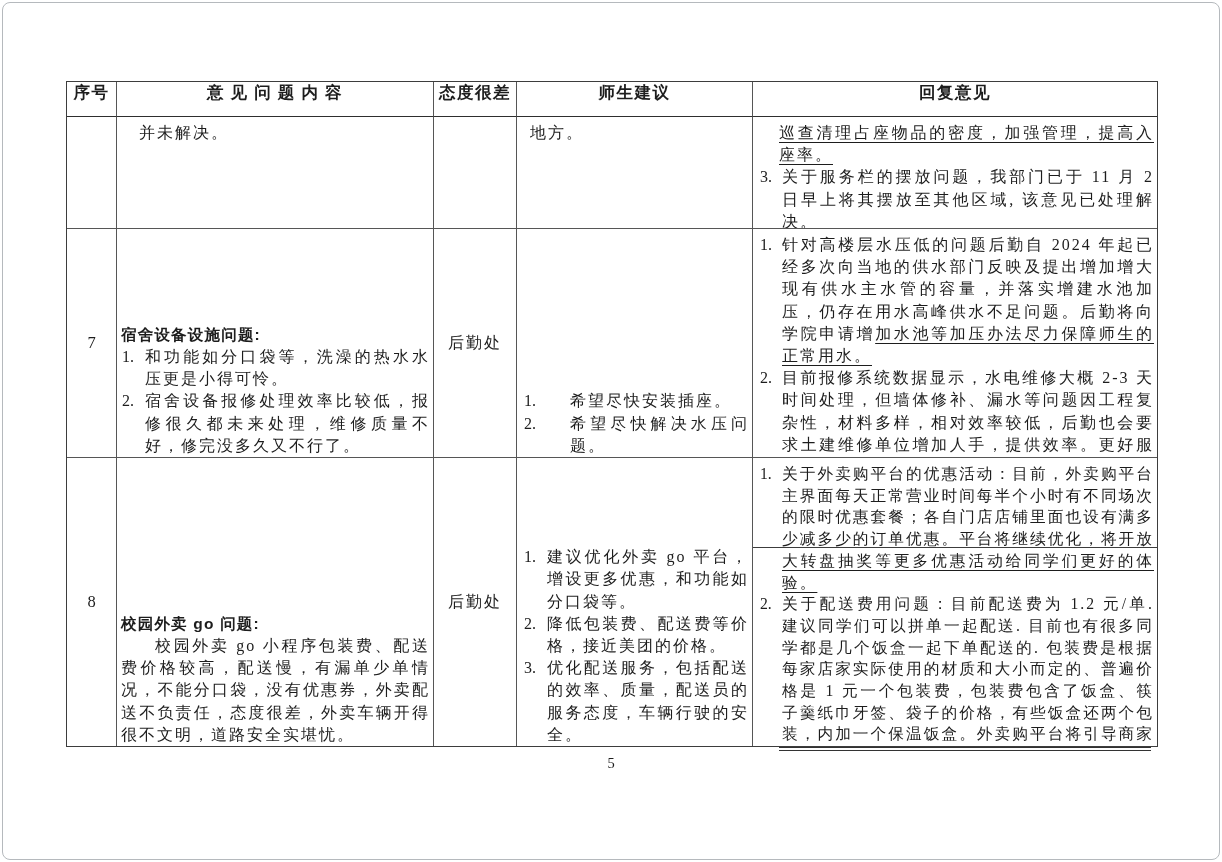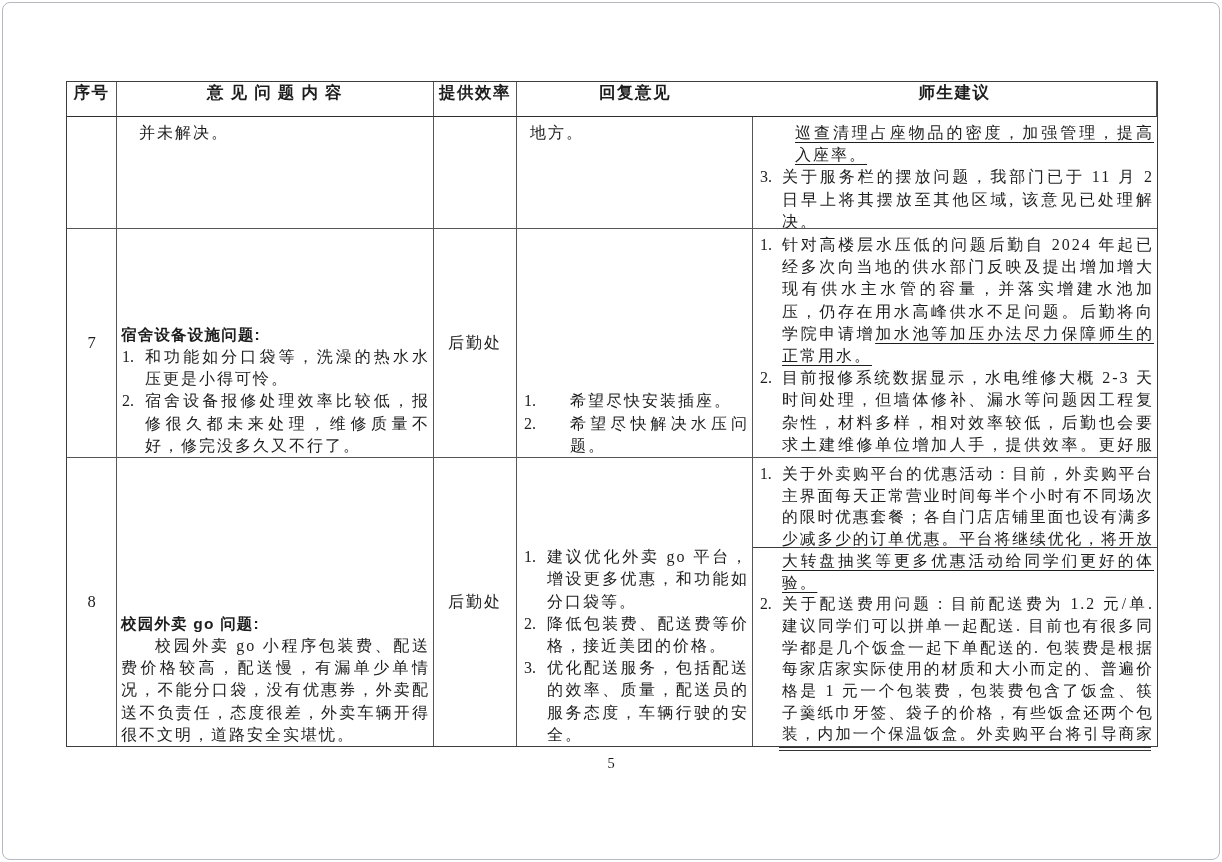--- a/index.html
+++ b/index.html
@@ -51,21 +51,21 @@
   .li .m{position:absolute;left:3px;letter-spacing:0;}
   .li.content-li{padding-left:24px;}
   .li.content-li .m{left:1px;}
   .li.wide-tab{padding-left:49px;}
   .li.sugg8{padding-left:26px;}
   .bold-head{
     font-family:"Liberation Sans","DejaVu Sans",sans-serif;
     font-weight:bold;letter-spacing:1.2px;font-size:15.5px;
   }
   .u{text-decoration:underline;text-underline-offset:3.5px;text-decoration-thickness:1px;}
-  .carryover-u{display:block;margin-left:38px;text-align:justify;}
+  .carryover-u{display:block;margin-left:22px;text-align:justify;}
   .ml18{margin-left:18px;}
   .ml17{margin-left:9px;}
   .indent2{text-indent:34px;text-align:justify;margin:0;}
   .tight{font-size:15.7px;line-height:21.7px;}
   .artifact-h{position:absolute;left:0;right:0;top:89px;border-top:1.3px solid #3c3c3c;}
   .bottom-double{
     position:absolute;left:779px;top:747px;width:372px;height:4px;
     box-sizing:border-box;
     border-top:1.4px solid #333;border-bottom:1.4px solid #333;
   }
@@ -81,27 +81,27 @@
 
 <div class="doc-table">
 
   <div class="cell head">
     <span>序号</span>
   </div>
   <div class="cell head">
     <span>意  见  问  题  内  容</span>
   </div>
   <div class="cell head">
-    <span>提供效率</span>
+    <span>态度很差</span>
+  </div>
+  <div class="cell head">
+    <span>师生建议</span>
   </div>
   <div class="cell head cl">
     <span>回复意见</span>
-  </div>
-  <div class="cell head">
-    <span>师生建议</span>
   </div>
 
   <div class="cell"></div>
   <div class="cell top padx">
     <div class="ml18">并未解决。</div>
   </div>
   <div class="cell"></div>
   <div class="cell top padx">
     <div class="ml17">地方。</div>
   </div>

